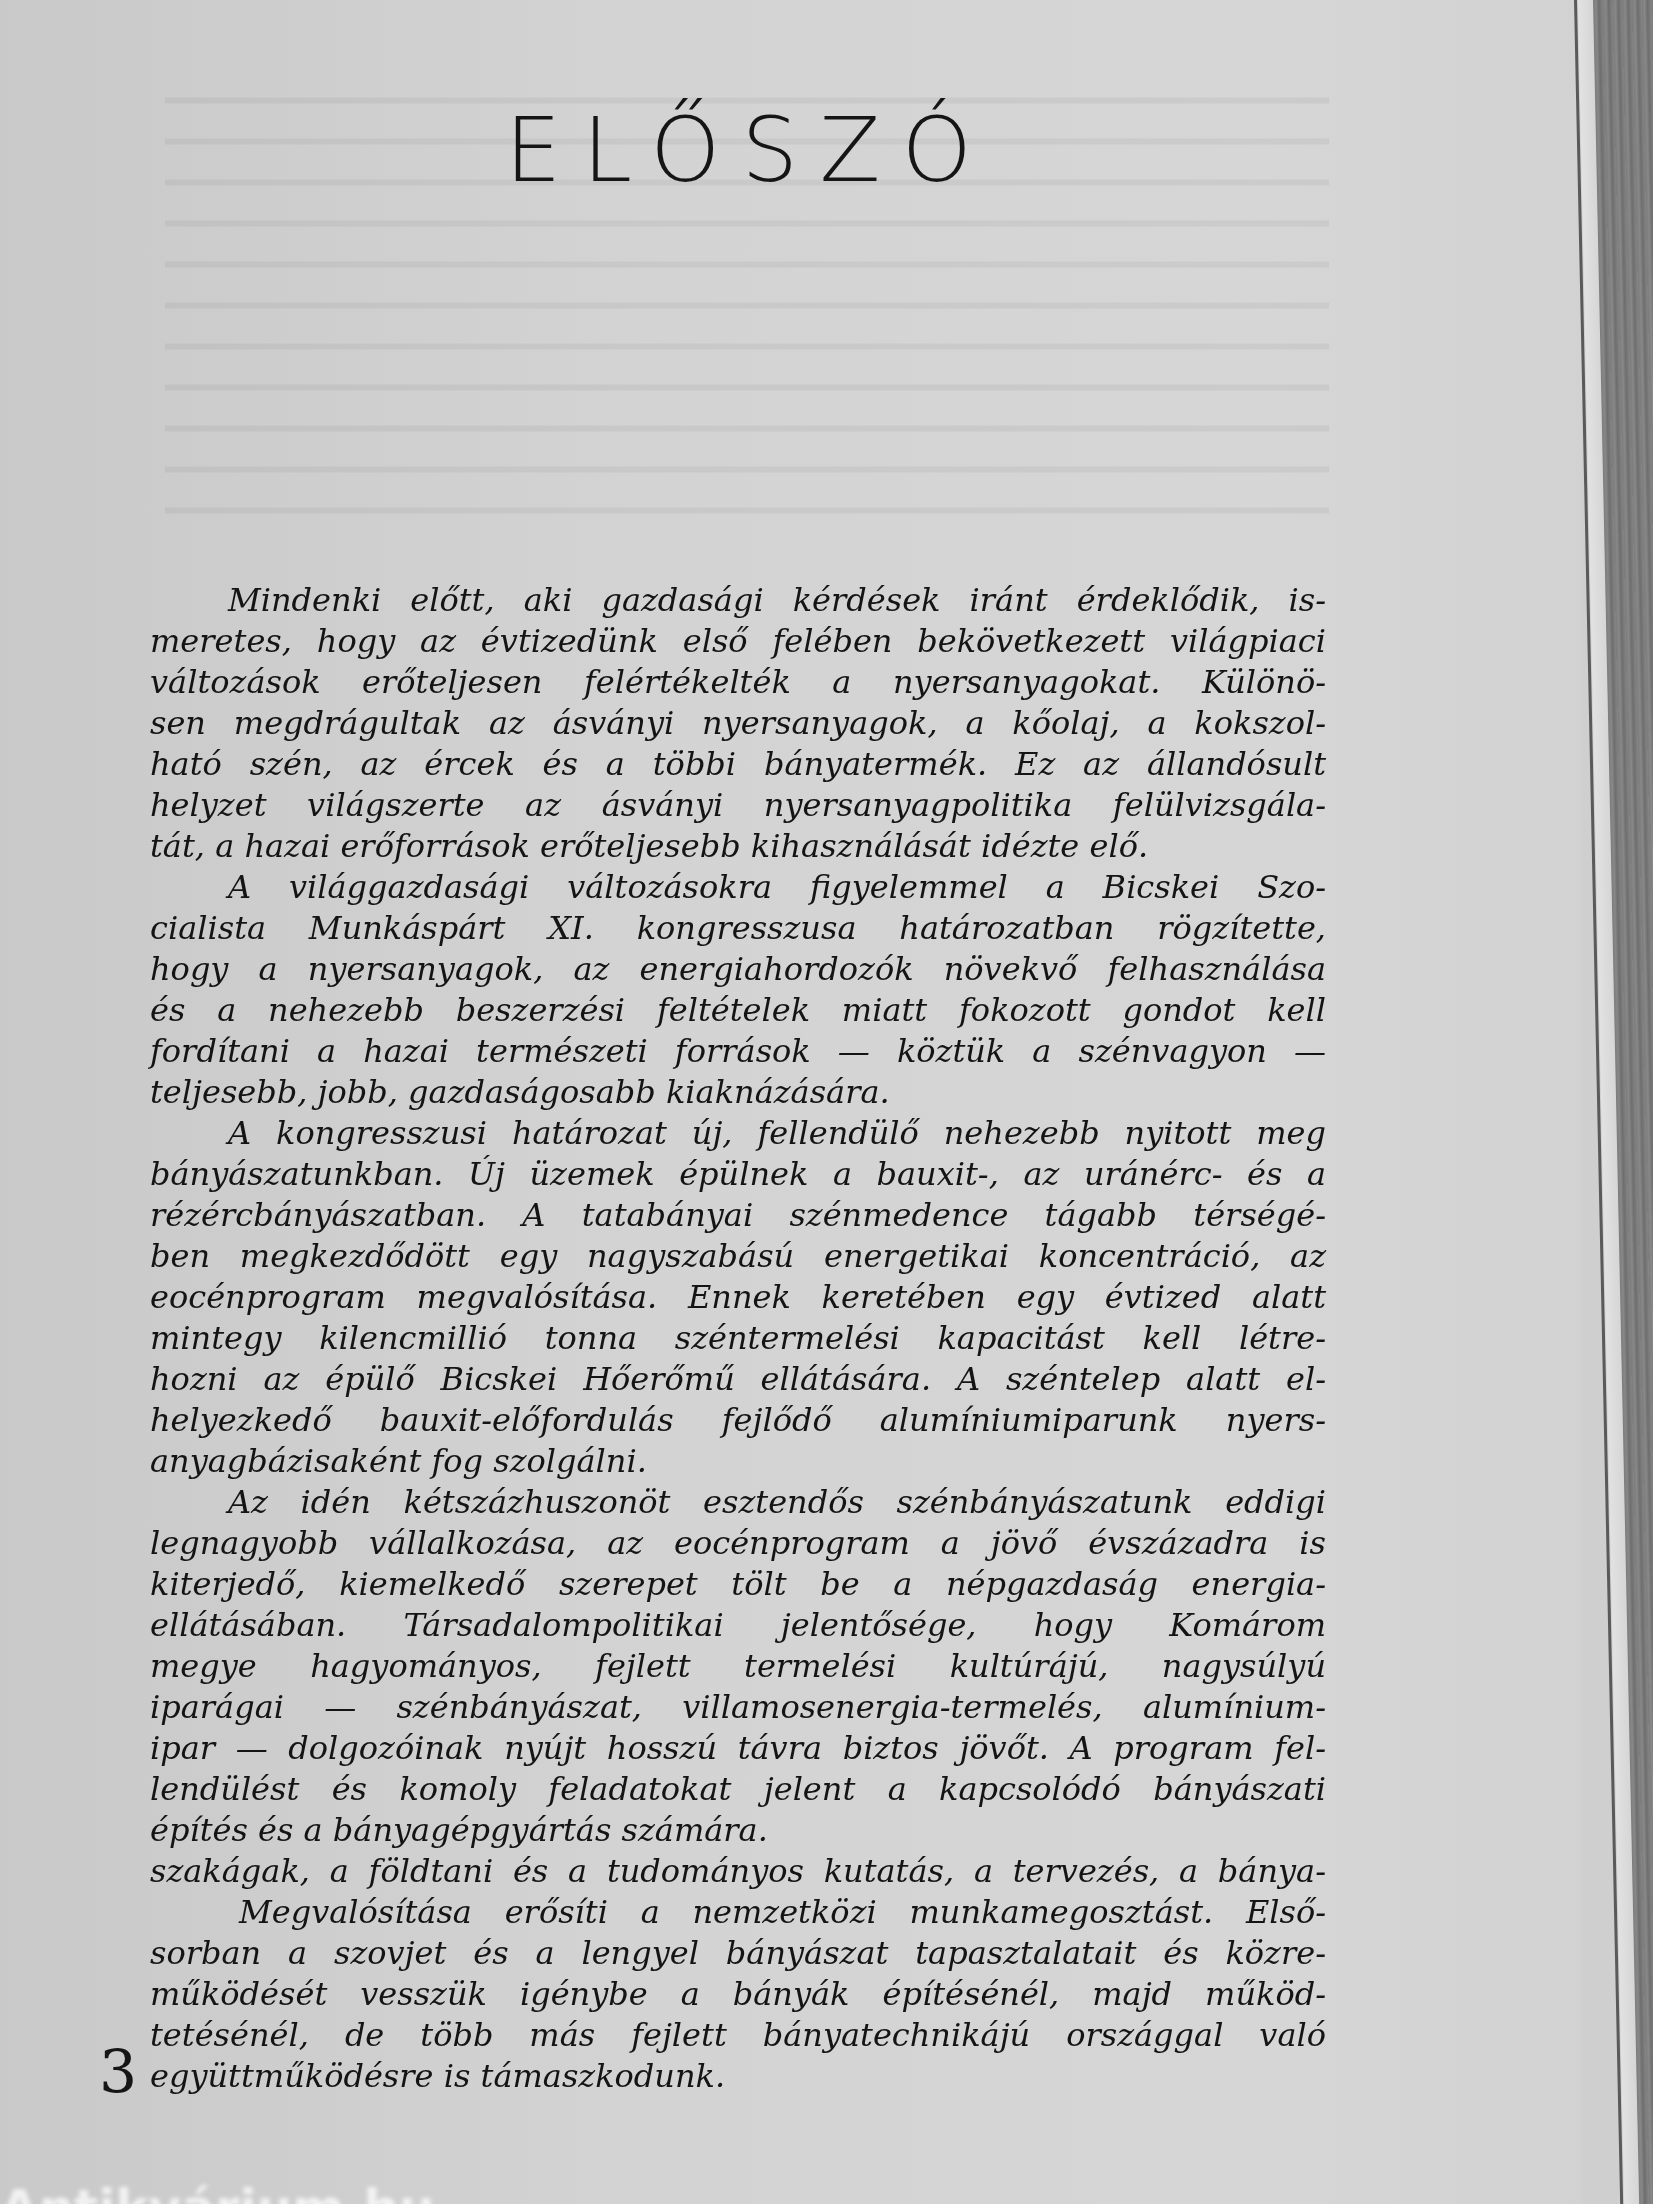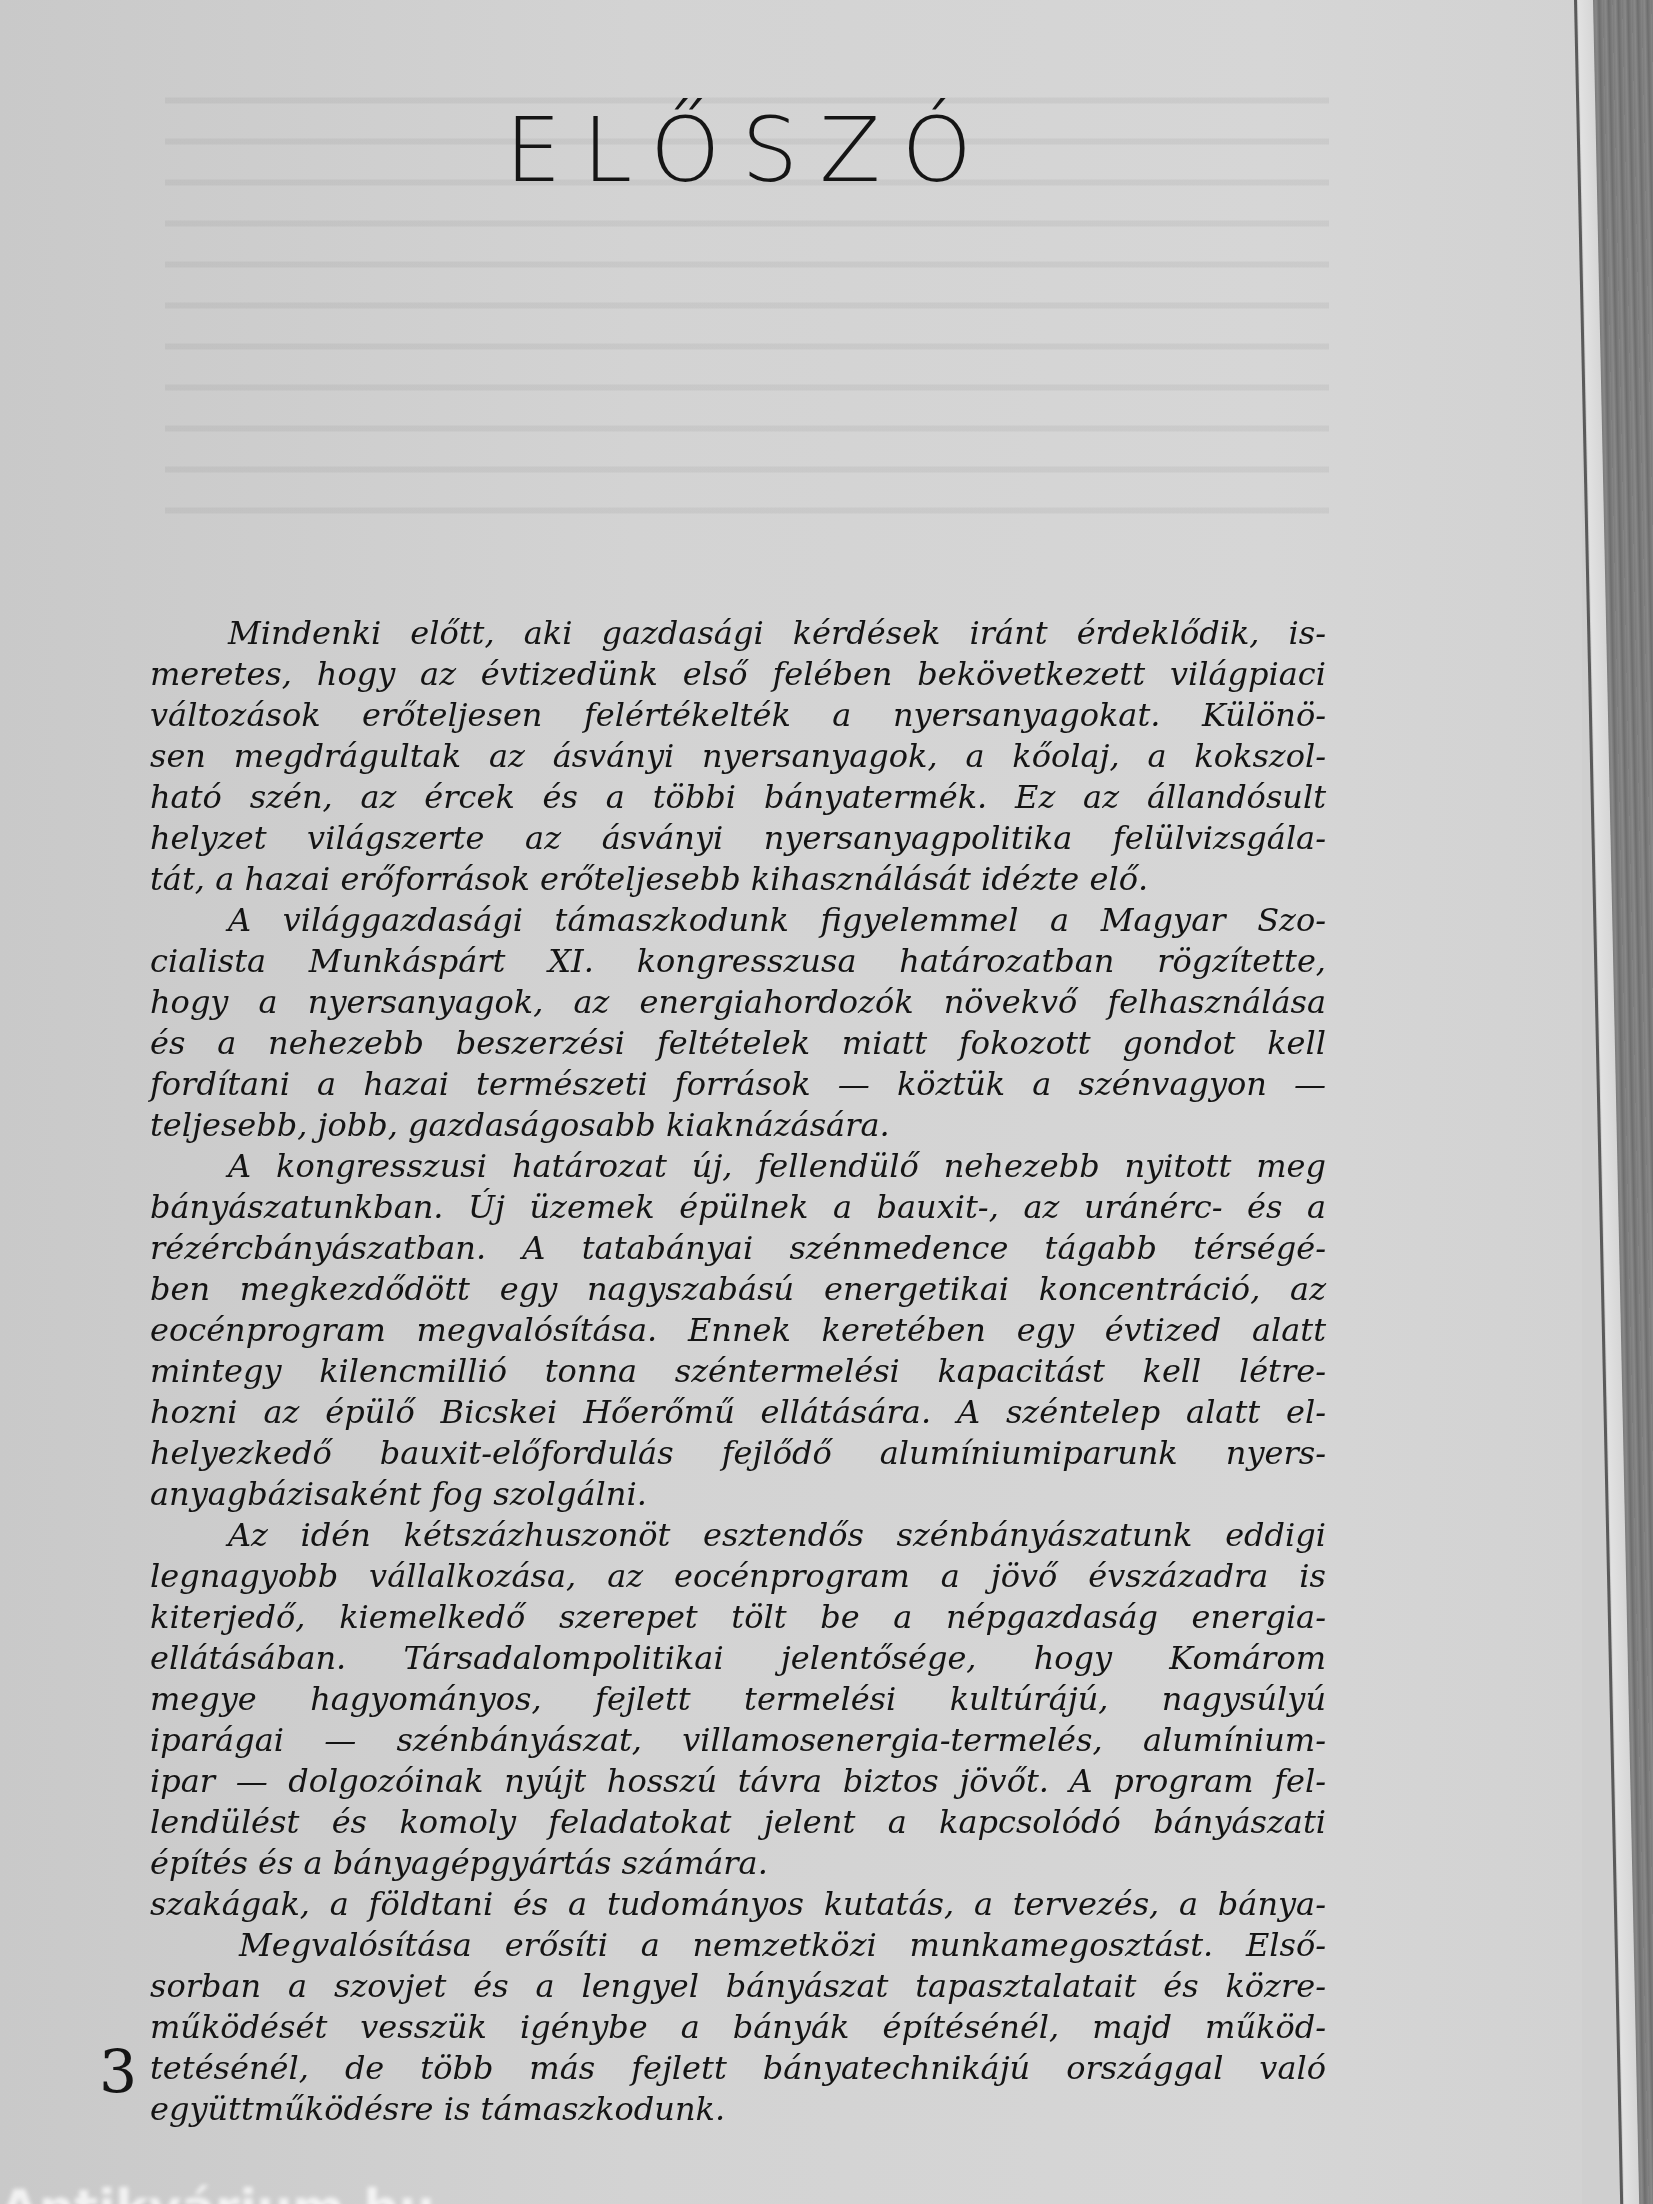--- a/index.html
+++ b/index.html
@@ -30,21 +30,21 @@
   .title {
     position: absolute; left: 505px; top: 97px; width: 446px;
     font-family: "DejaVu Sans", sans-serif; font-weight: 300;
     font-size: 89px; letter-spacing: 21.3px; color: #151515;
     line-height: 107px; white-space: nowrap;
     -webkit-text-stroke: 0px;
   }
   .body-text {
     position: absolute; left: 150px; top: 580px; width: 1176px;
     font-family: "DejaVu Serif", serif; font-style: italic;
-    font-size: 32px; line-height: 41px; color: #141414; margin-top: 33px;
+    font-size: 32px; line-height: 41px; color: #141414;
   }
   .line {
     display: block; text-align: justify; text-align-last: justify;
     white-space: nowrap; height: 41px; overflow: visible;
   }
   .line.last { text-align-last: left; }
   .line.indent { padding-left: 78px; }
   .line.indent-sm { padding-left: 89px; }
   .page-number {
     position: absolute; left: 99px; top: 2038px;
@@ -77,21 +77,21 @@
       <span class="line indent">Mindenki előtt, aki gazdasági kérdések iránt érdeklődik, is-</span>
       <span class="line">meretes, hogy az évtizedünk első felében bekövetkezett világpiaci</span>
       <span class="line">változások erőteljesen felértékelték a nyersanyagokat. Különö-</span>
       <span class="line">sen megdrágultak az ásványi nyersanyagok, a kőolaj, a kokszol-</span>
       <span class="line">ható szén, az ércek és a többi bányatermék. Ez az állandósult</span>
       <span class="line">helyzet világszerte az ásványi nyersanyagpolitika felülvizsgála-</span>
       <span class="line last">tát, a hazai erőforrások erőteljesebb kihasználását idézte elő.</span>
     </div>
 
     <div>
-      <span class="line indent">A világgazdasági támaszkodunk figyelemmel a Magyar Szo-</span>
+      <span class="line indent">A világgazdasági változásokra figyelemmel a Bicskei Szo-</span>
       <span class="line">cialista Munkáspárt XI. kongresszusa határozatban rögzítette,</span>
       <span class="line">hogy a nyersanyagok, az energiahordozók növekvő felhasználása</span>
       <span class="line">és a nehezebb beszerzési feltételek miatt fokozott gondot kell</span>
       <span class="line">fordítani a hazai természeti források — köztük a szénvagyon —</span>
       <span class="line last">teljesebb, jobb, gazdaságosabb kiaknázására.</span>
     </div>
 
     <div>
       <span class="line indent">A kongresszusi határozat új, fellendülő nehezebb nyitott meg</span>
       <span class="line">bányászatunkban. Új üzemek épülnek a bauxit-, az uránérc- és a</span>

